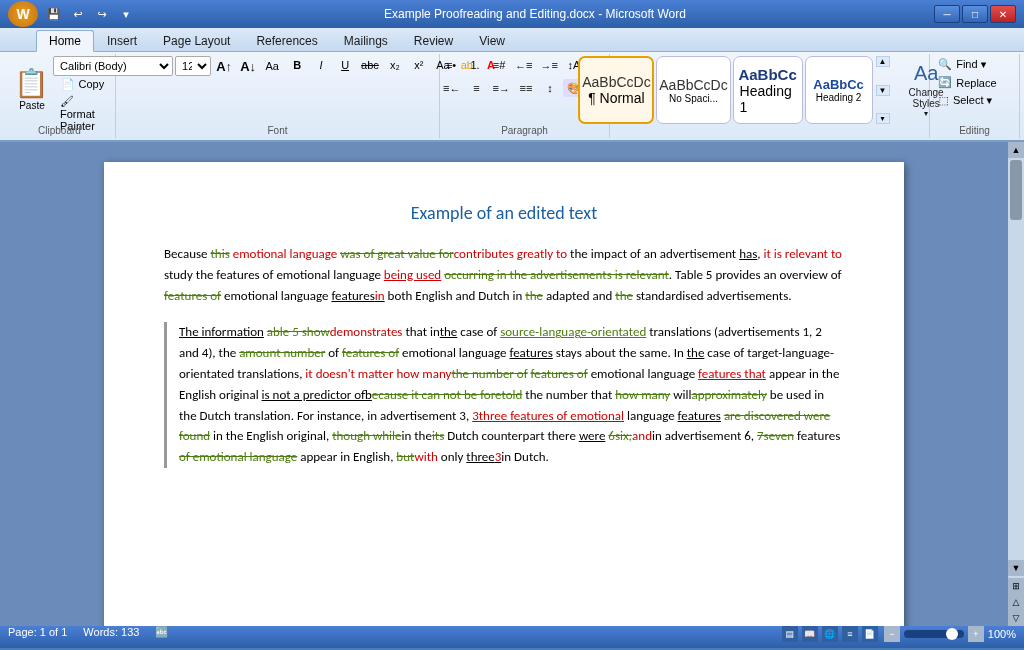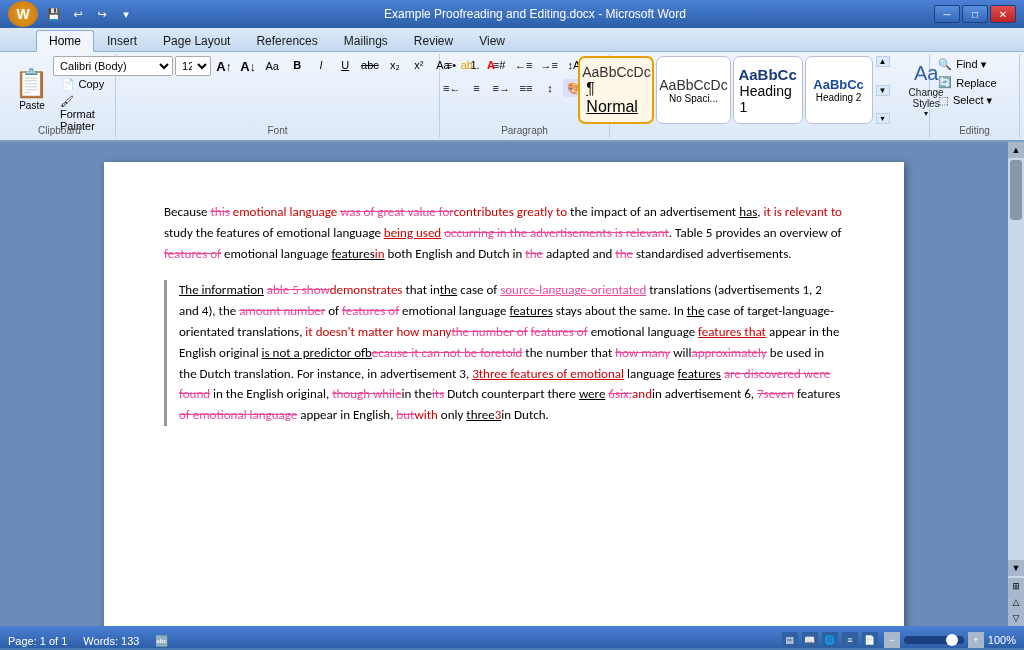--- a/index.html
+++ b/index.html
@@ -188,30 +188,30 @@
       font-family: Calibri, Arial, sans-serif;
     }
     .doc-text {
       font-family: Calibri, Arial, sans-serif;
       font-size: 13px;
       line-height: 1.6;
       color: #000;
     }
     .para { margin-bottom: 16px; }
     .para-block { border-left: 3px solid #999; padding-left: 12px; margin-bottom: 16px; }
-    .del { text-decoration: line-through; color: #ec4899; }
+    .del { text-decoration: line-through; color: #4d7c0f; }
     .ins { color: #cc0000; }
     .ul { text-decoration: underline; }
 
     
     .status-bar {
       height: 22px;
       background: linear-gradient(to bottom, #4a7fd4, #2d5fa8);
       display: flex;
-      align-items: flex-end;
+      align-items: flex-start;
       padding: 0 8px;
       color: white;
       font-size: 11px;
       justify-content: space-between;
     }
     .status-left { display: flex; gap: 16px; }
     .status-right { display: flex; align-items: center; gap: 6px; }
     .zoom-bar { display: flex; align-items: center; gap: 4px; }
     .zoom-slider { width: 60px; height: 8px; background: #1a4080; border-radius: 4px; position: relative; }
     .zoom-thumb { width: 12px; height: 12px; background: white; border-radius: 50%; position: absolute; top: -2px; left: 70%; cursor: pointer; }
@@ -325,21 +325,21 @@
         <div class="r-btn-small">⊞</div>
       </div>
     </div>
     <div class="ribbon-group-label">Paragraph</div>
   </div>
 
   <div class="ribbon-group styles-group" style="min-width:320px">
     <div class="ribbon-group-content" style="align-items:flex-start; padding-bottom:14px;">
       <div class="style-box active">
         <div style="font-size:14px; color:#333;">AaBbCcDc</div>
-        <div style="font-size:16px;text-decoration:underline;">¶ Normal</div>
+        <div style="font-size:14px;">¶ Normal</div>
       </div>
       <div class="style-box">
         <div style="font-size:14px; color:#333;">AaBbCcDc</div>
         <div style="font-size:10px;">No Spaci...</div>
       </div>
       <div class="style-box">
         <div style="font-size:15px; font-weight:bold; color:#1a3a7b;">AaBbCc</div>
         <div style="font-size:14px;">Heading 1</div>
       </div>
       <div class="style-box">
@@ -375,20 +375,21 @@
       </div>
     </div>
     <div class="ribbon-group-label">Editing</div>
   </div>
 </div>
 
 <div class="doc-container">
   <div class="doc-scroll">
     <div class="page">
 
+      <div class="page-title">Example of an edited text</div>
 
       <div class="para doc-text">
         Because <span class="del">this</span> <span class="ins">emotional language</span> <span class="del">was of great value for</span><span class="ins">contributes greatly to</span> the impact of an advertisement <span class="ul">has</span>, <span class="ins">it is relevant to</span> study the features of emotional language <span class="ul ins">being used</span> <span class="del">occurring in the advertisements is relevant</span>. Table 5 provides an overview of <span class="del">features of</span> emotional language <span class="ul">features<span class="ins">in</span></span> both English and Dutch in <span class="del">the</span> adapted and <span class="del">the</span> standardised advertisements.
       </div>
 
       <div class="para-block doc-text">
         <span class="ul">The information</span> <span class="del">able 5 show</span><span class="ins">demonstrates</span> that in<span class="ul">the</span> case of <span class="ul del">source-language-orientated</span> translations (advertisements 1, 2 and 4), the <span class="del">amount number</span> of <span class="del">features of</span> emotional language <span class="ul">features</span> stays about the same. In <span class="ul">the</span> case of target-language-orientated translations, <span class="ins">it doesn't matter how many</span><span class="del">the number of</span> <span class="del">features of</span> emotional language <span class="ul ins">features that</span> appear in the English original <span class="ul">is not a predictor of</span><span class="del">because it can not be foretold</span> the number that <span class="del">how many</span> will<span class="del">approximately</span> be used in the Dutch translation. For instance, in advertisement 3, <span class="ul ins">3three features of emotional</span> language <span class="ul">features</span> <span class="del">are discovered were found</span> in the English original, <span class="del">though while</span>in the<span class="del">its</span> Dutch counterpart there <span class="ul">were</span> <span class="del">6six;</span><span class="ins">and</span>in advertisement 6, <span class="del">7seven</span> features <span class="del">of emotional language</span> appear in English, <span class="del">but</span><span class="ins">with</span> only <span class="ul">three<span class="ins">3</span></span>in Dutch.
       </div>
 
     </div>

